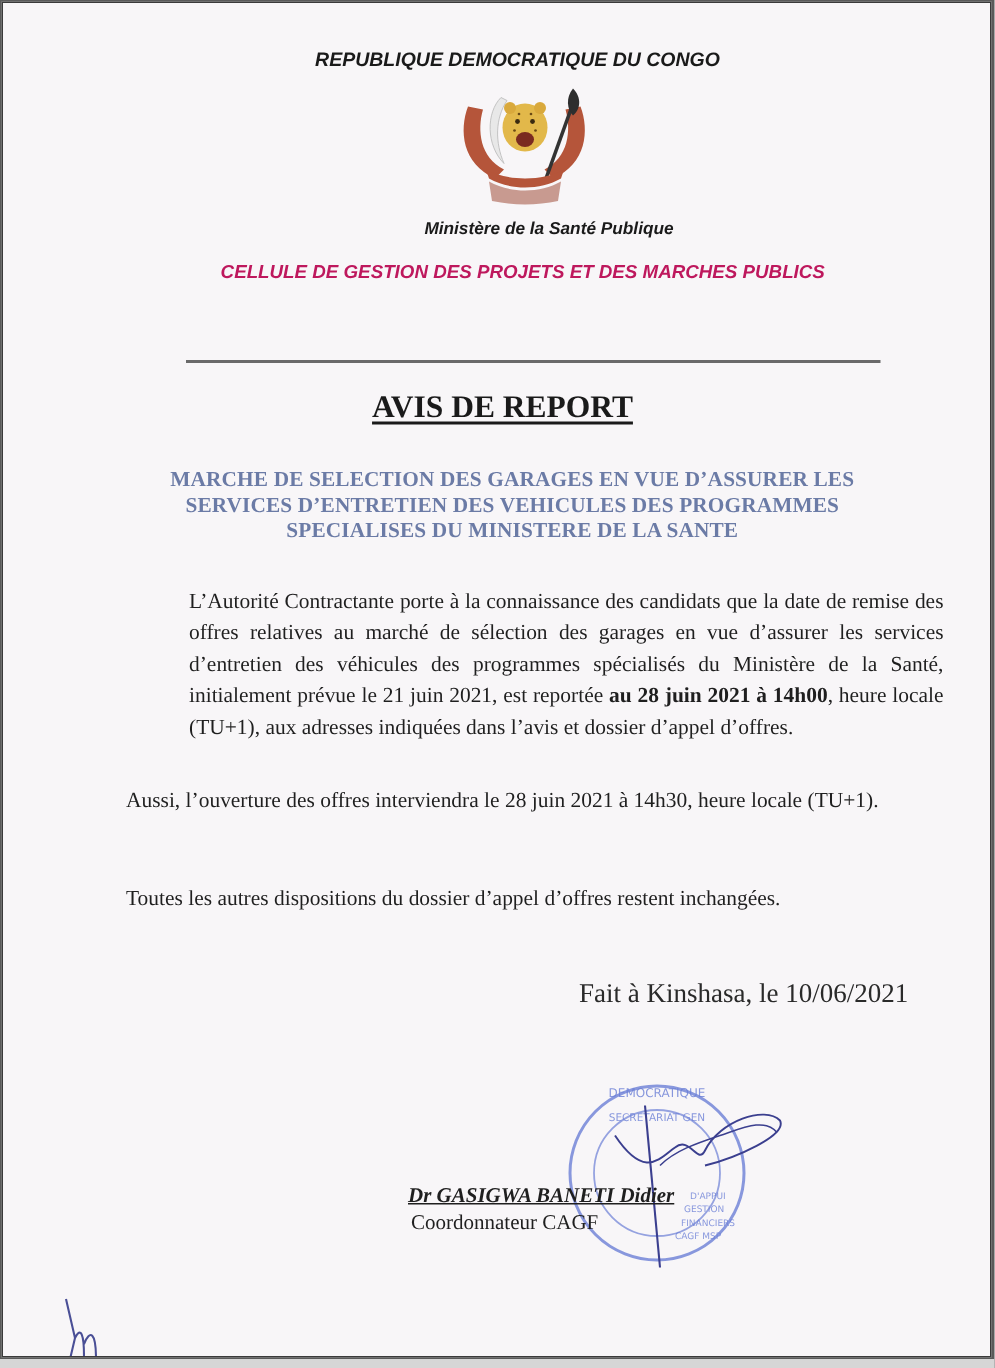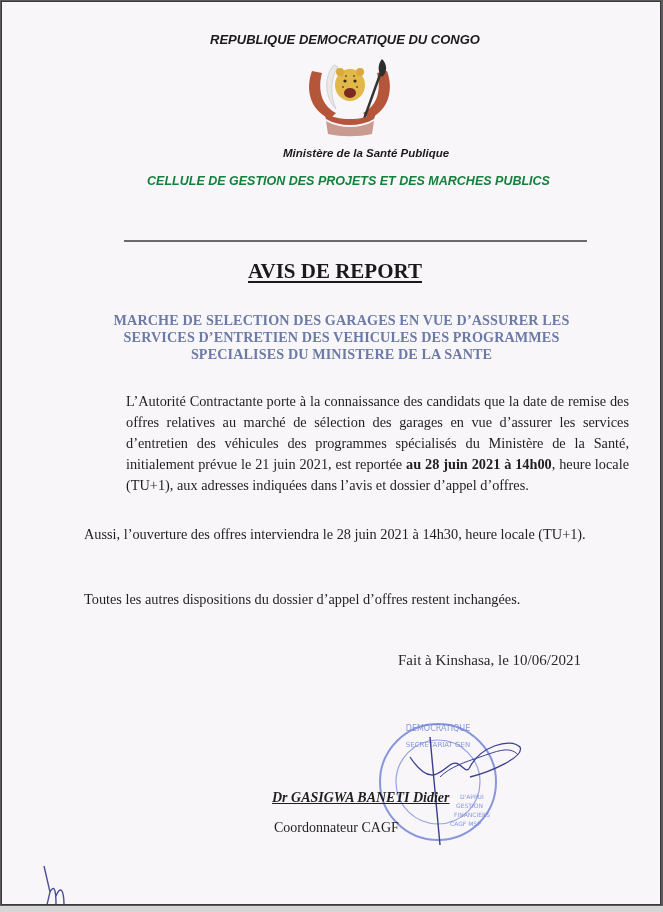--- a/index.html
+++ b/index.html
@@ -33,21 +33,21 @@
       position: absolute; left: 300px; top: 55px; width: 95px; height: 80px;
     }
     .hdr-ministry {
       position: absolute; left: 0; width: 100%; top: 145px;
       text-align: center; padding-left: 70px; box-sizing: border-box;
       font-weight: bold; font-style: italic; font-size: 11.5px; color: #1a1a1a;
     }
     .hdr-cellule {
       position: absolute; left: 0; width: 100%; top: 172px;
       text-align: center; padding-left: 35px; box-sizing: border-box;
-      font-weight: bold; font-style: italic; font-size: 12.5px; color: #15803d;
+      font-weight: bold; font-style: italic; font-size: 12.5px; color: #be185d;
     }
     .rule {
       position: absolute; left: 122px; top: 238px; width: 463px; height: 2px;
       background: #6a6a6a;
     }
     .title {
       position: absolute; left: 0; width: 100%; top: 257px;
       text-align: center; padding-left: 8px; box-sizing: border-box;
       font-weight: bold; font-size: 21px; color: #1a1a1a;
       text-decoration: underline; text-underline-offset: 3px; text-decoration-thickness: 2px;
@@ -62,35 +62,35 @@
       position: absolute; left: 82px; width: 503px;
       font-size: 14.3px; line-height: 21px; color: #1f1f1f;
       text-align: justify;
     }
     .p1 { top: 389px; margin-left: 42px; }
     .p2 { top: 522px; }
     .p3 { top: 587px; }
     .p1 b { font-weight: bold; }
     .place-date {
       position: absolute; left: 384px; top: 650px;
-      font-size: 15px; color: #2a2a2a; margin-left: 12px;
+      font-size: 18px; color: #2a2a2a;
     }
     .for-auth {
       position: absolute; left: 253px; top: 736px;
       font-size: 14px; color: #1f1f1f;
     }
     .signer {
       position: absolute; left: 270px; top: 788px;
       font-size: 14px; font-weight: bold; font-style: italic; color: #1f1f1f;
       text-decoration: underline;
       text-align: center;
     }
     .signer-role {
       position: absolute; left: 272px; top: 806px;
-      font-size: 14px; color: #1f1f1f; margin-top: 12px;
+      font-size: 14px; color: #1f1f1f;
     }
     .stamp {
       position: absolute; left: 368px; top: 715px; width: 160px; height: 130px;
     }
     .initials {
       position: absolute; left: 36px; top: 862px; width: 40px; height: 45px;
     }
   </style>
 </head>
 <body>

